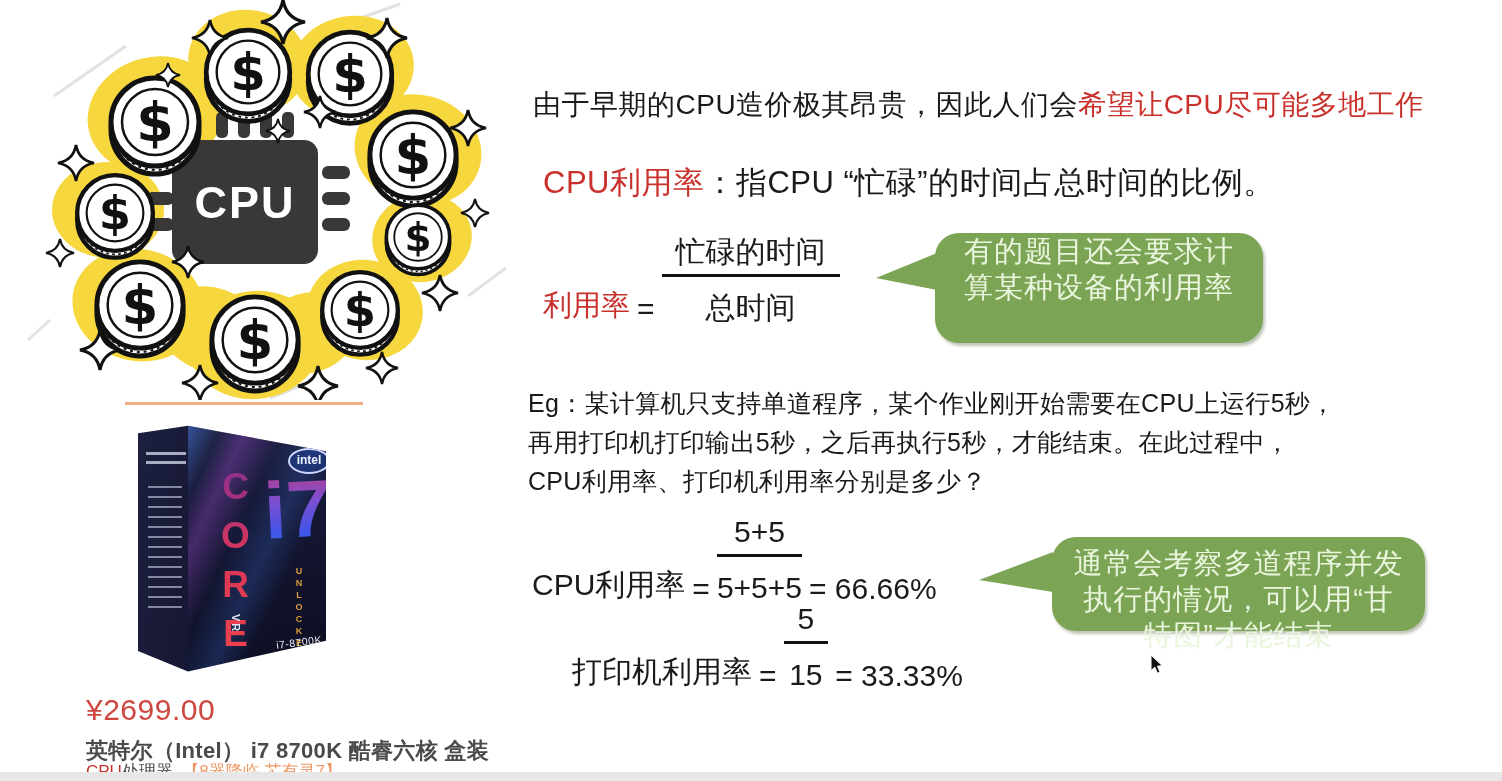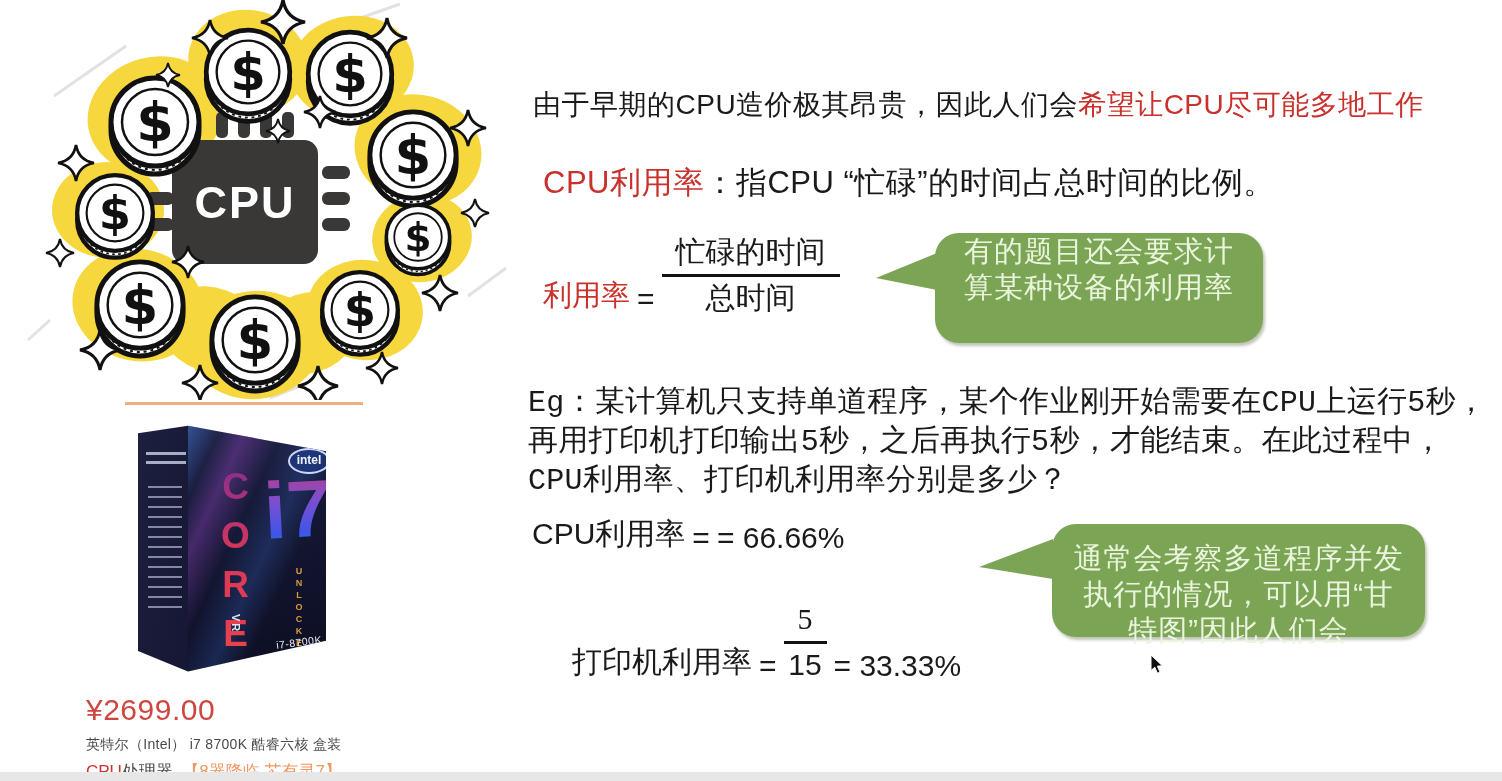--- a/index.html
+++ b/index.html
@@ -9,29 +9,29 @@
   .red{color:#C9312C;}
   
   .line1{left:533px;top:86px;font-size:28px;letter-spacing:.5px;white-space:nowrap;}
   .line2{left:543px;top:162px;font-size:31px;letter-spacing:.5px;white-space:nowrap;}
   .frow{display:flex;align-items:flex-end;gap:7px;font-size:30px;white-space:nowrap;}
   .f1{left:543px;top:234px;}
   .f2{left:532px;top:514px;}
   .f3{left:532px;top:601px;margin-left:40px;}
   .f1 .lbl{font-size:29px;}
   .frac{display:inline-flex;flex-direction:column;align-items:stretch;text-align:center;line-height:36px;}
-  .frac .num{border-bottom:3px solid #111;padding:0 14px 4px;font-family:Liberation Serif, serif;}
-  .frac .den{padding-top:3px;}
-  .eg{left:528px;top:384px;font-size:30px;line-height:39px;letter-spacing:.3px;font-family:Liberation Mono, monospace;}
+  .frac .num{border-bottom:3px solid #111;padding:0 14px 4px;}
+  .frac .den{padding-top:13px;}
+  .eg{left:528px;top:384px;font-size:25px;line-height:39px;letter-spacing:.3px;}
   
   .bubble{background:#7CA455;border-radius:24px;box-shadow:2px 3px 3px rgba(70,90,45,.35);
           color:#E9F5DC;text-align:center;font-size:29px;line-height:36px;letter-spacing:1px;}
   .bubble .tail{position:absolute;}
   .b1{left:935px;top:233px;width:328px;height:110px;box-sizing:border-box;}
-  .b2{left:1052px;top:524px;width:373px;height:113px;padding-top:16px;box-sizing:border-box;}
+  .b2{left:1052px;top:537px;width:373px;height:94px;padding-top:8px;box-sizing:border-box;}
   
   .divider{left:125px;top:402px;width:238px;height:3px;background:#EFAF82;}
   .pbox{left:130px;top:418px;width:200px;height:256px;}
   .pbox .face{position:absolute;inset:0;}
   .face.left{clip-path:polygon(4% 6%,29% 3%,29% 99%,4% 91%);
              background:linear-gradient(100deg,#1e2040 0%,#121430 55%,#0b0c1e 100%);}
   .face.front{clip-path:polygon(29% 3%,98% 13%,98% 87%,29% 99%);
               background:linear-gradient(160deg,#262a52 0%,#161938 40%,#0c0d20 100%);}
   .face.front::before{content:"";position:absolute;inset:0;
       background:linear-gradient(115deg,transparent 12%,rgba(70,130,230,.45) 20%,transparent 30%,
@@ -54,21 +54,21 @@
   .intel-logo{position:absolute;left:158px;top:30px;width:38px;height:22px;border:2px solid #cdd6ff;
               border-radius:50%;color:#eef2ff;font-size:12px;font-weight:bold;text-align:center;
               line-height:21px;background:rgba(30,60,140,.55);}
   .unlocked{position:absolute;left:164px;top:148px;writing-mode:vertical-rl;text-orientation:upright;
             color:#d99a3e;font-size:9px;font-weight:bold;letter-spacing:2px;}
   .vrmark{position:absolute;left:100px;top:196px;color:#dfe4ef;font-size:11px;font-weight:bold;
           writing-mode:vertical-rl;letter-spacing:2px;}
   .model{position:absolute;left:146px;top:218px;color:#e8ecf5;font-size:10.5px;transform:rotate(-7deg);
          letter-spacing:.5px;}
   .price{left:86px;top:693px;font-size:30px;color:#CE4640;letter-spacing:.5px;}
-  .ptitle{left:86px;top:736px;font-size:14px;color:#4a4a4a;letter-spacing:.3px;white-space:nowrap;}
+  .ptitle{left:86px;top:736px;font-size:22px;color:#4a4a4a;letter-spacing:.3px;white-space:nowrap;font-weight:bold;}
   .pline3{left:86px;top:760px;font-size:17px;color:#4a4a4a;white-space:nowrap;}
   .promo{color:#EE9763;}
   .bottom-strip{left:0;top:772px;width:1502px;height:9px;background:#e7e7e7;}
 </style>
 </head>
 <body>
 
 <div class="stage">
 
   <svg class="abs" style="left:20px;top:0" width="490" height="400" viewBox="0 0 490 400">
@@ -181,40 +181,44 @@
 
   <div class="abs eg">
     <div>Eg：某计算机只支持单道程序，某个作业刚开始需要在CPU上运行5秒，</div>
     <div>再用打印机打印输出5秒，之后再执行5秒，才能结束。在此过程中，</div>
     <div>CPU利用率、打印机利用率分别是多少？</div>
   </div>
 
   <div class="abs frow f2">
     <span>CPU利用率</span>
     <span>=</span>
+    <span class="frac">
+      <span class="num">5+5</span>
+      <span class="den">5+5+5</span>
+    </span>
     <span>= 66.66%</span>
   </div>
 
   <div class="abs frow f3">
     <span>打印机利用率</span>
     <span>=</span>
     <span class="frac">
       <span class="num">5</span>
       <span class="den">15</span>
     </span>
     <span>= 33.33%</span>
   </div>
 
   <div class="abs bubble b2">
     <svg class="tail" style="left:-74px;top:0" width="76" height="113" viewBox="0 0 76 113">
       <polygon points="75,15 1,43 75,55" fill="#7CA455"></polygon>
     </svg>
     <div>通常会考察多道程序并发</div>
     <div>执行的情况，可以用“甘</div>
-    <div>特图”因此人们会</div>
+    <div>特图”才能结束</div>
   </div>
 
   <svg class="abs" style="left:1150px;top:654px" width="15" height="21" viewBox="0 0 15 21">
     <path d="M1,1 L1,16.5 L4.8,13.2 L7.4,19.2 L10,18 L7.4,12.2 L12.3,11.8 Z" fill="#111" stroke="#fff" stroke-width="1"></path>
   </svg>
 
   <div class="abs divider"></div>
 
   <div class="abs pbox">
     <div class="face left">

